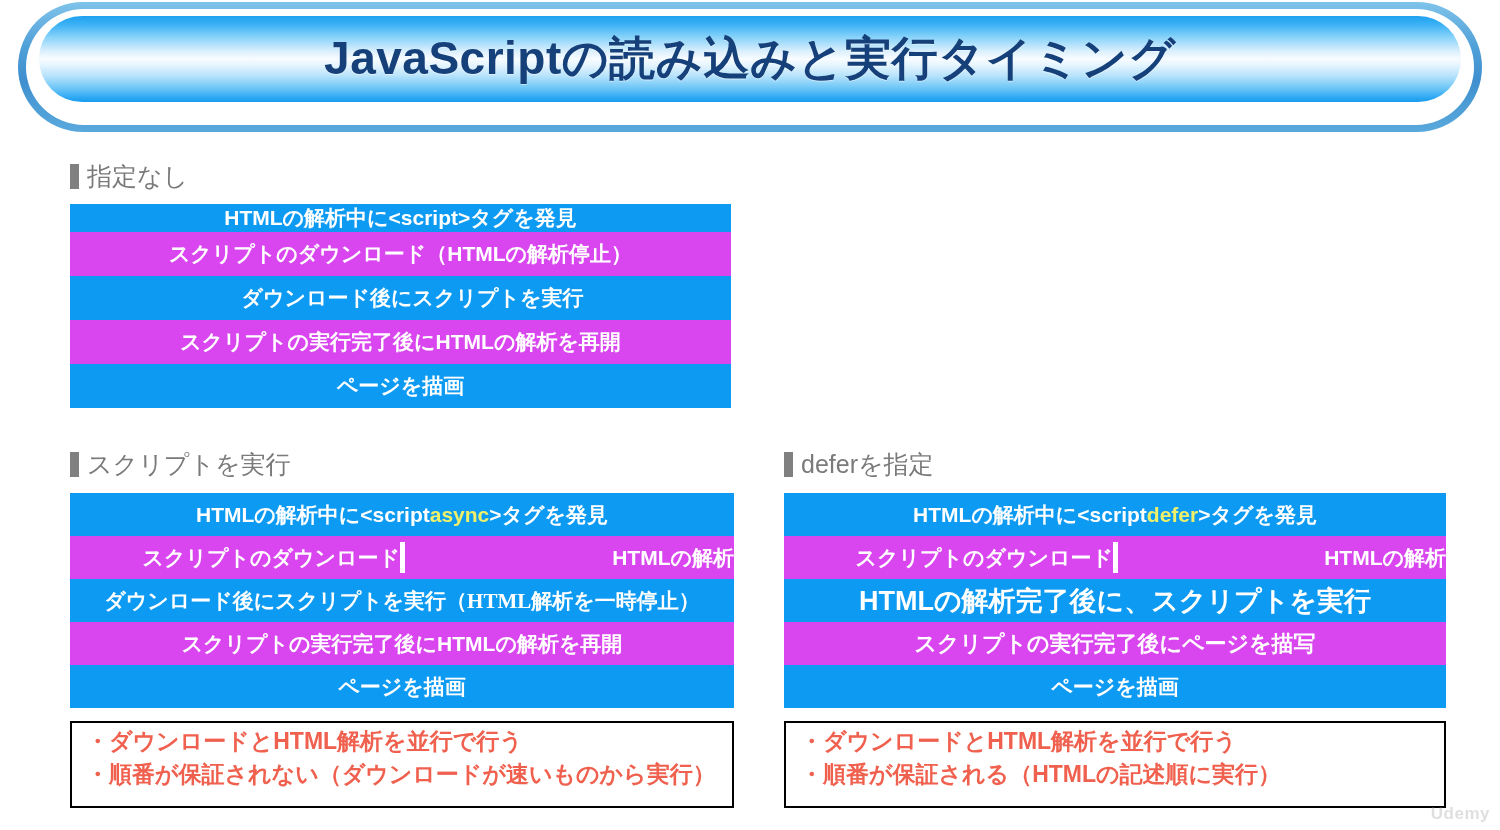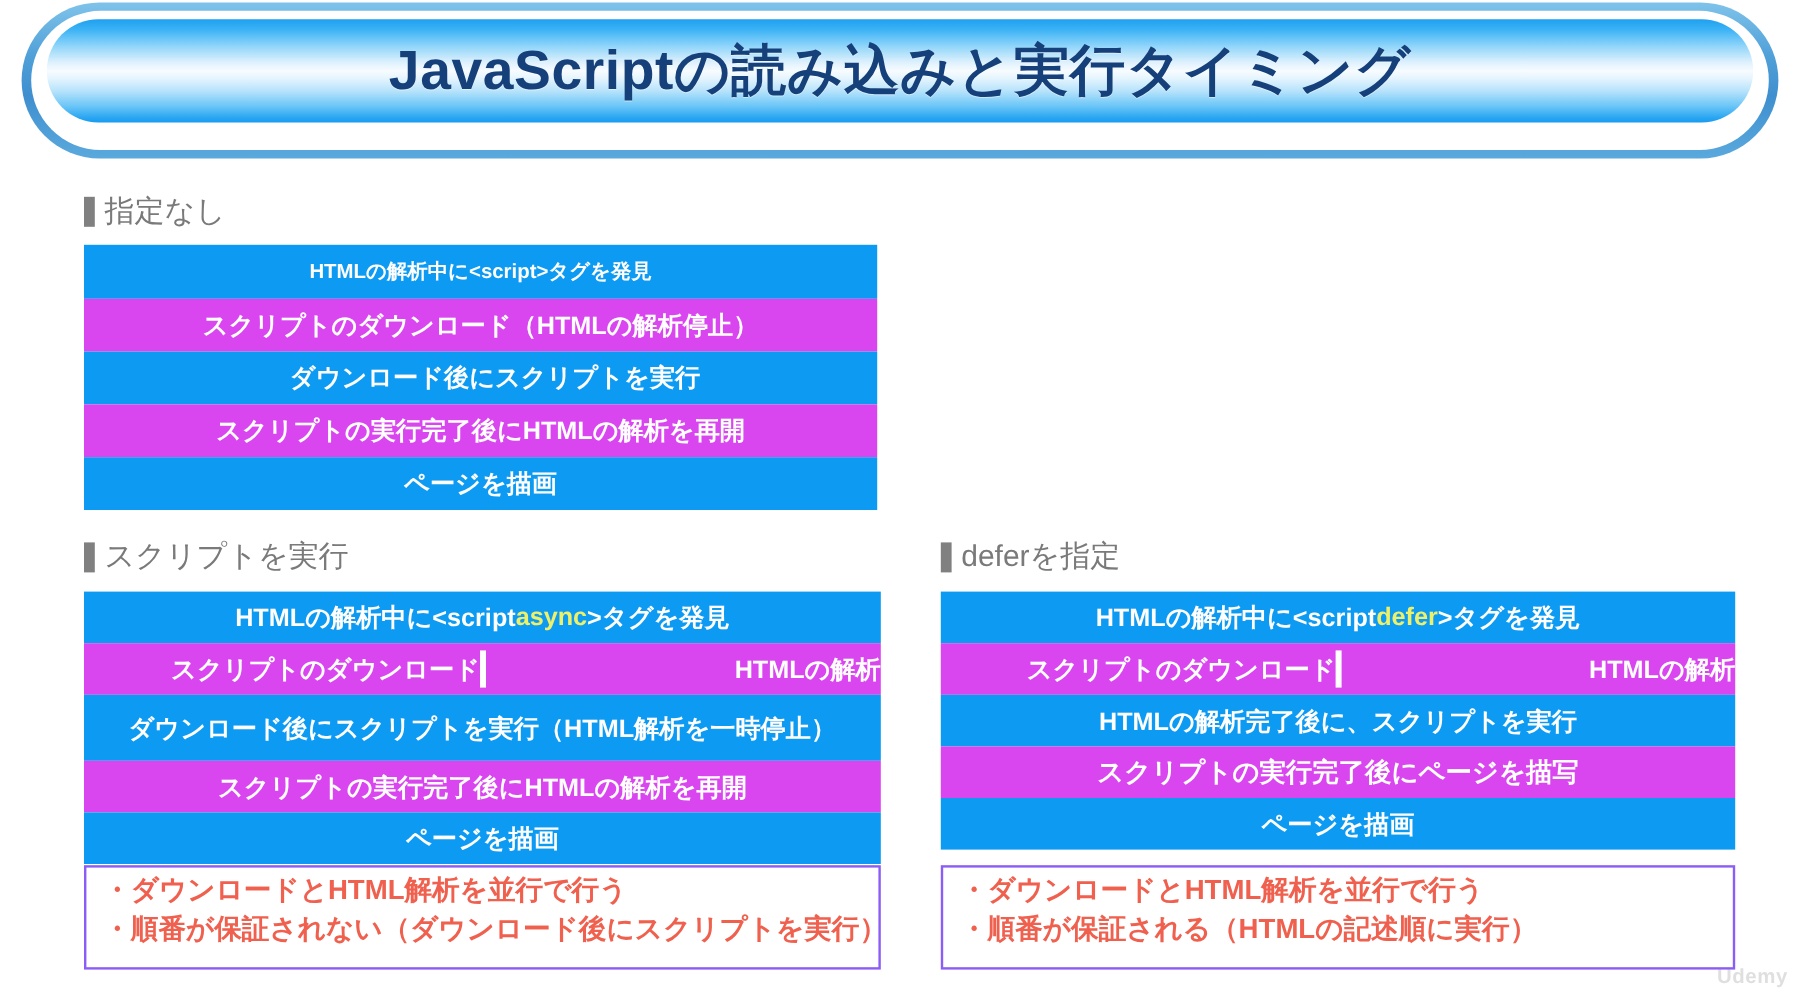--- a/index.html
+++ b/index.html
@@ -143,21 +143,21 @@
     height: 74%;
     background: #ffffff;
     flex: 0 0 auto;
   }
 
   .kw { color: #eef06a; }
 
   
   .note {
     position: absolute;
-    border: 2px solid #8b5cf6;
+    border: 2px solid #000000;
     background: #ffffff;
     padding: 11px 14px 24px 14px;
     display: flex;
     flex-direction: column;
     justify-content: center;
     gap: 7px;
   }
   .note-line {
     color: #f0604e;
     font-size: 23px;
@@ -190,21 +190,21 @@
       <div class="title-text">JavaScriptの読み込みと実行タイミング</div>
     </div>
   </div>
 
   <div class="sec-head" style="left:70px; top:164px;">
     <div class="sec-bar"></div>
     <div class="sec-label">指定なし</div>
   </div>
 
   <div class="flow" style="left:70px; top:204px; width:661px;">
-    <div class="flow-row dark" style="height:45px; font-size:17px;">
+    <div class="flow-row dark" style="height:28px; font-size:21px;">
       <span>HTMLの解析中に&lt;script&gt;タグを発見</span>
     </div>
     <div class="flow-row light" style="height:44px; font-size:21px;">
       <span>スクリプトのダウンロード（HTMLの解析停止）</span>
     </div>
     <div class="flow-row dark" style="height:44px; font-size:21px;padding-left:24px;">
       <span>ダウンロード後にスクリプトを実行</span>
     </div>
     <div class="flow-row light" style="height:44px; font-size:21px;">
       <span>スクリプトの実行完了後にHTMLの解析を再開</span>
@@ -227,34 +227,34 @@
     </div>
     <div class="flow-row light" style="height:43px; font-size:21px;">
       <div class="cell" style="width:330px;">
         <span>スクリプトのダウンロード</span>
       </div>
       <div class="flow-divider"></div>
       <div class="cell" style="width:329px;">
         <span>HTMLの解析</span>
       </div>
     </div>
-    <div class="flow-row dark" style="height:55px; font-size:21px;">
+    <div class="flow-row dark" style="height:43px; font-size:21px;font-family:Liberation Serif, serif;">
       <span>ダウンロード後にスクリプトを実行（HTML解析を一時停止）</span>
     </div>
     <div class="flow-row light" style="height:43px; font-size:21px;">
       <span>スクリプトの実行完了後にHTMLの解析を再開</span>
     </div>
     <div class="flow-row dark" style="height:43px; font-size:21px;">
       <span>ページを描画</span>
     </div>
   </div>
 
   <div class="note" style="left:70px; top:721px; width:664px; height:87px;">
     <div class="note-line">・ダウンロードとHTML解析を並行で行う</div>
-    <div class="note-line">・順番が保証されない（ダウンロード後にスクリプトを実行）</div>
+    <div class="note-line">・順番が保証されない（ダウンロードが速いものから実行）</div>
   </div>
 
   <div class="sec-head" style="left:784px; top:452px;">
     <div class="sec-bar"></div>
     <div class="sec-label">deferを指定</div>
   </div>
 
   <div class="flow" style="left:784px; top:493px; width:662px;">
     <div class="flow-row dark" style="height:43px; font-size:21px;">
       <span>HTMLの解析中に&lt;script </span>
@@ -263,21 +263,21 @@
     </div>
     <div class="flow-row light" style="height:43px; font-size:21px;">
       <div class="cell" style="width:329px;">
         <span>スクリプトのダウンロード</span>
       </div>
       <div class="flow-divider"></div>
       <div class="cell" style="width:328px;">
         <span>HTMLの解析</span>
       </div>
     </div>
-    <div class="flow-row dark" style="height:43px; font-size:21px;">
+    <div class="flow-row dark" style="height:43px; font-size:27px;">
       <span>HTMLの解析完了後に、スクリプトを実行</span>
     </div>
     <div class="flow-row light" style="height:43px; font-size:22px;">
       <span>スクリプトの実行完了後にページを描写</span>
     </div>
     <div class="flow-row dark" style="height:43px; font-size:21px;">
       <span>ページを描画</span>
     </div>
   </div>
 

